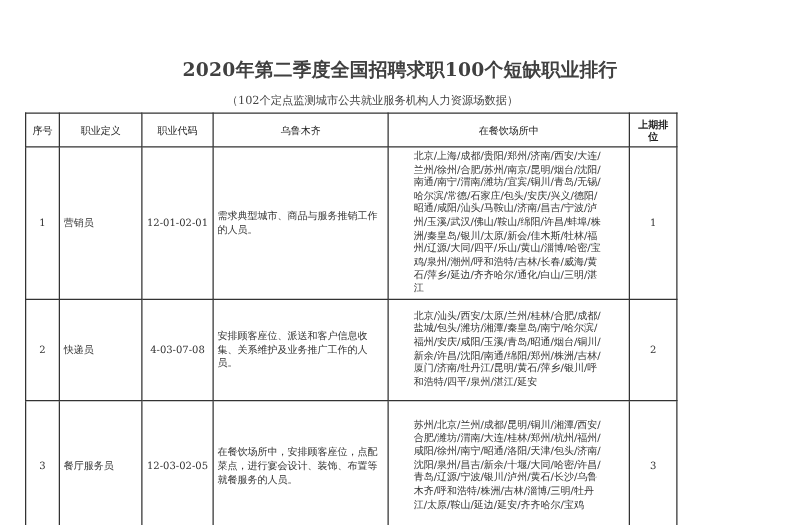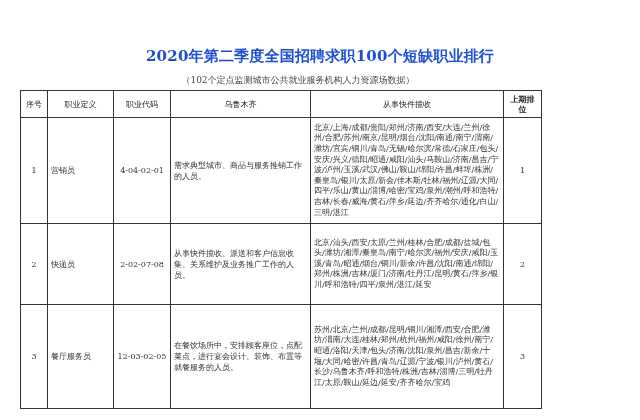--- a/index.html
+++ b/index.html
@@ -2,39 +2,39 @@
 <html><head>
 <meta charset="utf-8">
 <style>
   html, body { margin: 0; padding: 0; }
   body {
     width: 640px; height: 420px; background: #ffffff; position: relative; overflow: hidden;
     font-family: "DejaVu Serif", "Liberation Serif", serif; color: #222;
   }
   .title {
     position: absolute; left: 0; width: 640px; top: 47px; text-align: center;
-    font-size: 15px; font-weight: bold; color: #1d4ed8; letter-spacing: 0.2px;
+    font-size: 15px; font-weight: bold; color: #404040; letter-spacing: 0.2px;
   }
   .subtitle {
     position: absolute; left: 0; width: 596px; top: 74px; text-align: center;
     font-size: 9px; color: #444;
   }
   table {
     position: absolute; left: 20px; top: 90px; width: 521px;
     border-collapse: collapse; table-layout: fixed;
   }
   td, th {
     border: 1px solid #333; font-size: 8px; font-weight: normal; color: #333;
     padding: 0 3px; line-height: 11px; vertical-align: middle;
   }
   th { height: 26px; text-align: center; color: #222; }
   th.last { line-height: 10px; font-weight: bold; }
   td.c { text-align: center; }
   td.l { text-align: left; }
-  td.cities { text-align: left; padding: 2px 3px; line-height: 10.6px; font-size: 8px; word-break: break-all; }
+  td.cities { text-align: left; padding: 2px 20px; line-height: 10.6px; font-size: 8px; word-break: break-all; }
   tr.r1 td { height: 101px; }
   tr.r2 td { height: 76px; margin-left: 20px; }
   tr.r3 td { height: 99px; }
 </style>
 </head>
 <body>
 
 <div class="title">2020年第二季度全国招聘求职100个短缺职业排行</div>
 <div class="subtitle">（102个定点监测城市公共就业服务机构人力资源场数据）</div>
 
@@ -46,38 +46,38 @@
     <col style="width:140px">
     <col style="width:193px">
     <col style="width:38px">
   </colgroup>
   <thead>
     <tr>
       <th>序号</th>
       <th>职业定义</th>
       <th>职业代码</th>
       <th>乌鲁木齐</th>
-      <th>从事快件揽收</th>
+      <th>在餐饮场所中</th>
       <th class="last">上期排位</th>
     </tr>
   </thead>
   <tbody>
     <tr class="r1">
       <td class="c">1</td>
       <td class="l">营销员</td>
-      <td class="c">4-04-02-01</td>
+      <td class="c">12-01-02-01</td>
       <td class="l">需求典型城市、商品与服务推销工作的人员。</td>
       <td class="cities">北京/上海/成都/贵阳/郑州/济南/西安/大连/兰州/徐州/合肥/苏州/南京/昆明/烟台/沈阳/南通/南宁/渭南/潍坊/宜宾/铜川/青岛/无锡/哈尔滨/常德/石家庄/包头/安庆/兴义/德阳/昭通/咸阳/汕头/马鞍山/济南/昌吉/宁波/泸州/玉溪/武汉/佛山/鞍山/绵阳/许昌/蚌埠/株洲/秦皇岛/银川/太原/新会/佳木斯/牡林/福州/辽源/大同/四平/乐山/黄山/淄博/哈密/宝鸡/泉州/潮州/呼和浩特/吉林/长春/威海/黄石/萍乡/延边/齐齐哈尔/通化/白山/三明/湛江</td>
       <td class="c">1</td>
     </tr>
     <tr class="r2">
       <td class="c">2</td>
       <td class="l">快递员</td>
-      <td class="c">2-02-07-08</td>
-      <td class="l">从事快件揽收、派送和客户信息收集、关系维护及业务推广工作的人员。</td>
+      <td class="c">4-03-07-08</td>
+      <td class="l">安排顾客座位、派送和客户信息收集、关系维护及业务推广工作的人员。</td>
       <td class="cities">北京/汕头/西安/太原/兰州/桂林/合肥/成都/盐城/包头/潍坊/湘潭/秦皇岛/南宁/哈尔滨/福州/安庆/咸阳/玉溪/青岛/昭通/烟台/铜川/新余/许昌/沈阳/南通/绵阳/郑州/株洲/吉林/厦门/济南/牡丹江/昆明/黄石/萍乡/银川/呼和浩特/四平/泉州/湛江/延安</td>
       <td class="c">2</td>
     </tr>
     <tr class="r3">
       <td class="c">3</td>
       <td class="l">餐厅服务员</td>
       <td class="c">12-03-02-05</td>
       <td class="l">在餐饮场所中，安排顾客座位，点配菜点，进行宴会设计、装饰、布置等就餐服务的人员。</td>
       <td class="cities">苏州/北京/兰州/成都/昆明/铜川/湘潭/西安/合肥/潍坊/渭南/大连/桂林/郑州/杭州/福州/咸阳/徐州/南宁/昭通/洛阳/天津/包头/济南/沈阳/泉州/昌吉/新余/十堰/大同/哈密/许昌/青岛/辽源/宁波/银川/泸州/黄石/长沙/乌鲁木齐/呼和浩特/株洲/吉林/淄博/三明/牡丹江/太原/鞍山/延边/延安/齐齐哈尔/宝鸡</td>
       <td class="c">3</td>

